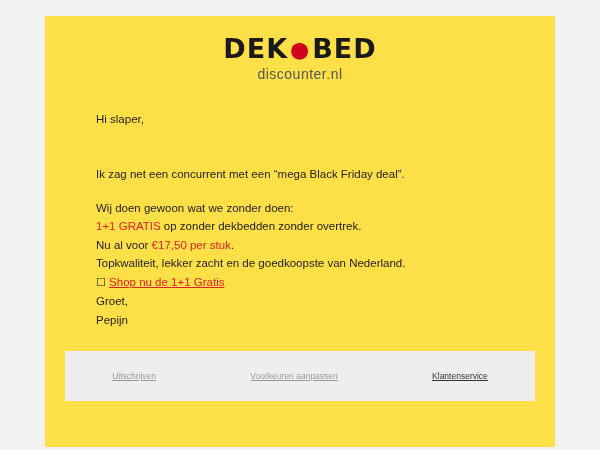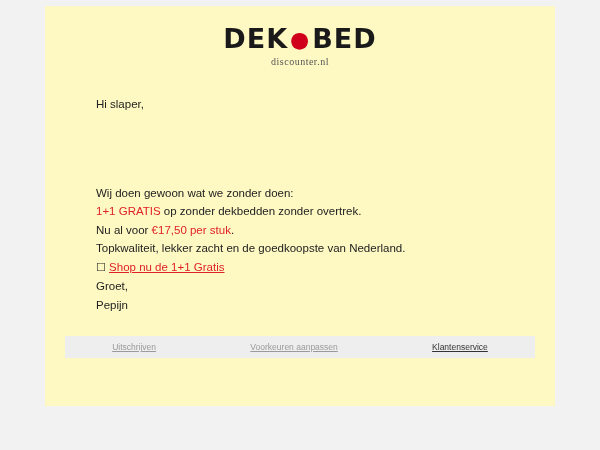--- a/index.html
+++ b/index.html
@@ -14,22 +14,22 @@
     overflow: hidden;
   }
   .email-wrap {
     width: 600px;
     height: 450px;
     background: #f2f2f2;
     position: relative;
   }
   .email-body {
     width: 510px;
-    margin: 6px auto;
-    background: #fef9c3;
+    margin: 16px auto;
+    background: #fde047;
     min-height: 400px;
     padding: 0;
     position: relative;
   }
   .logo-block {
     text-align: center;
     padding-top: 18px;
     padding-bottom: 14px;
   }
   .logo-main {
@@ -40,25 +40,24 @@
     color: #1a1a1a;
     line-height: 1.1;
   }
   .logo-dot {
     color: #d0021b;
     font-size: 22px;
     vertical-align: middle;
     padding: 0 2px;
   }
   .logo-sub {
-    font-size: 10px;
+    font-size: 14px;
     color: #555555;
     letter-spacing: 0.5px;
     margin-top: 2px;
-    font-family: Liberation Serif, serif;
   }
   .content {
     padding: 14px 36px 0 36px;
     font-size: 11.5px;
     color: #222222;
     line-height: 1.62;
   }
   .content p {
     margin: 0 0 15px 0;
     padding-left: 15px;
@@ -77,21 +76,21 @@
     text-decoration: underline;
     cursor: pointer;
     text-align: center;
   }
   .emoji {
     font-size: 11px;
   }
   .footer {
     margin: 22px 20px 0 20px;
     background: #eeeeee;
-    padding: 6px 0;
+    padding: 20px 0;
     display: flex;
     justify-content: space-around;
     align-items: center;
     font-size: 8.5px;
   }
   .footer-link {
     color: #9a9a9a;
     text-decoration: underline;
     cursor: pointer;
   }
@@ -112,21 +111,21 @@
       <div class="logo-main"><span>DEK</span><span class="logo-dot">●</span><span>BED</span></div>
       <div class="logo-sub">discounter.nl</div>
     </div>
 
     <div class="content">
 
       <p class="greeting">Hi slaper,</p>
 
       <p>
         <br>
-        <br>
+        <span>Ik zag net een concurrent met een “mega Black Friday deal”.</span><br>
       </p>
 
       <p>
         <span>Wij doen gewoon wat we zonder doen:</span><br>
         <span class="red">1+1 GRATIS</span><span> op zonder dekbedden zonder overtrek.</span><br>
         <span>Nu al voor </span><span class="price">€17,50 per stuk</span><span>.</span><br>
         <span>Topkwaliteit, lekker zacht en de goedkoopste van Nederland.</span><br>
         <span class="emoji">☐</span>
         <span class="cta-link">Shop nu de 1+1 Gratis</span><br>
         <span>Groet,</span><br>

